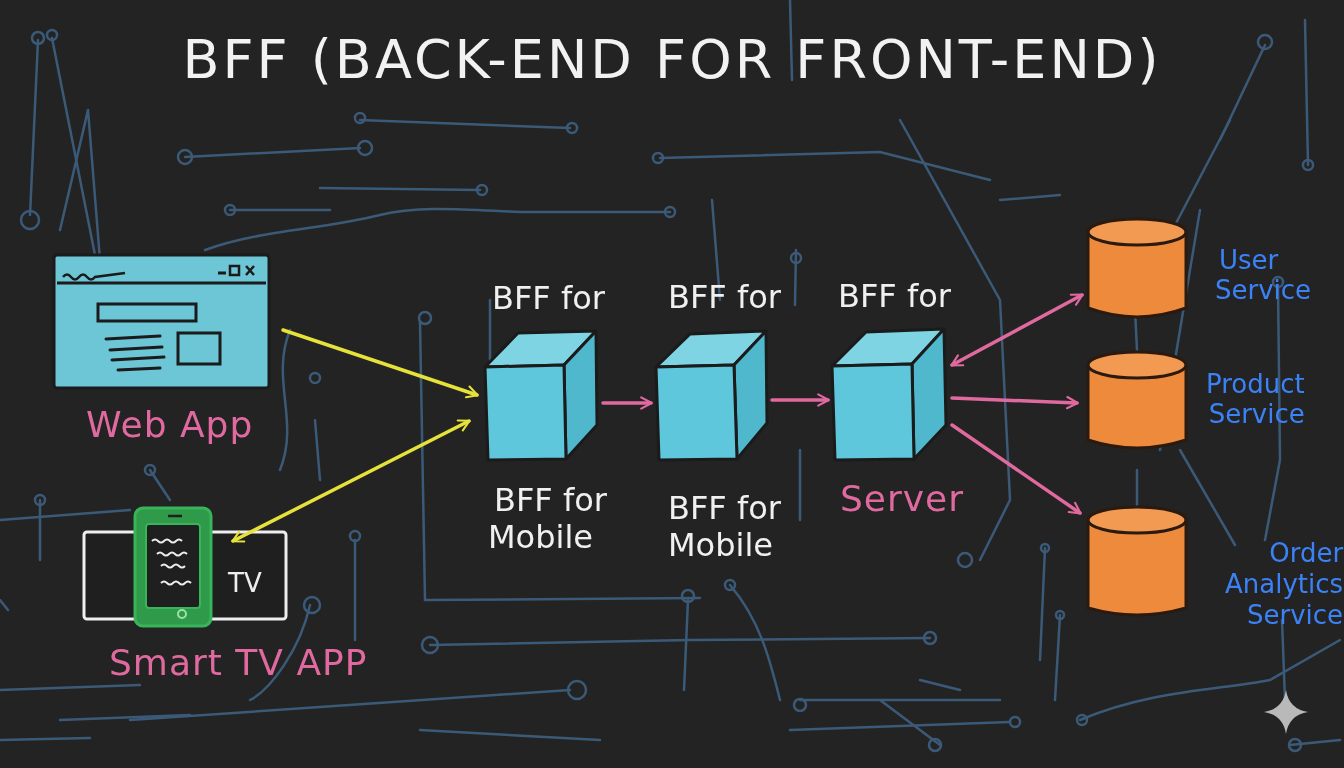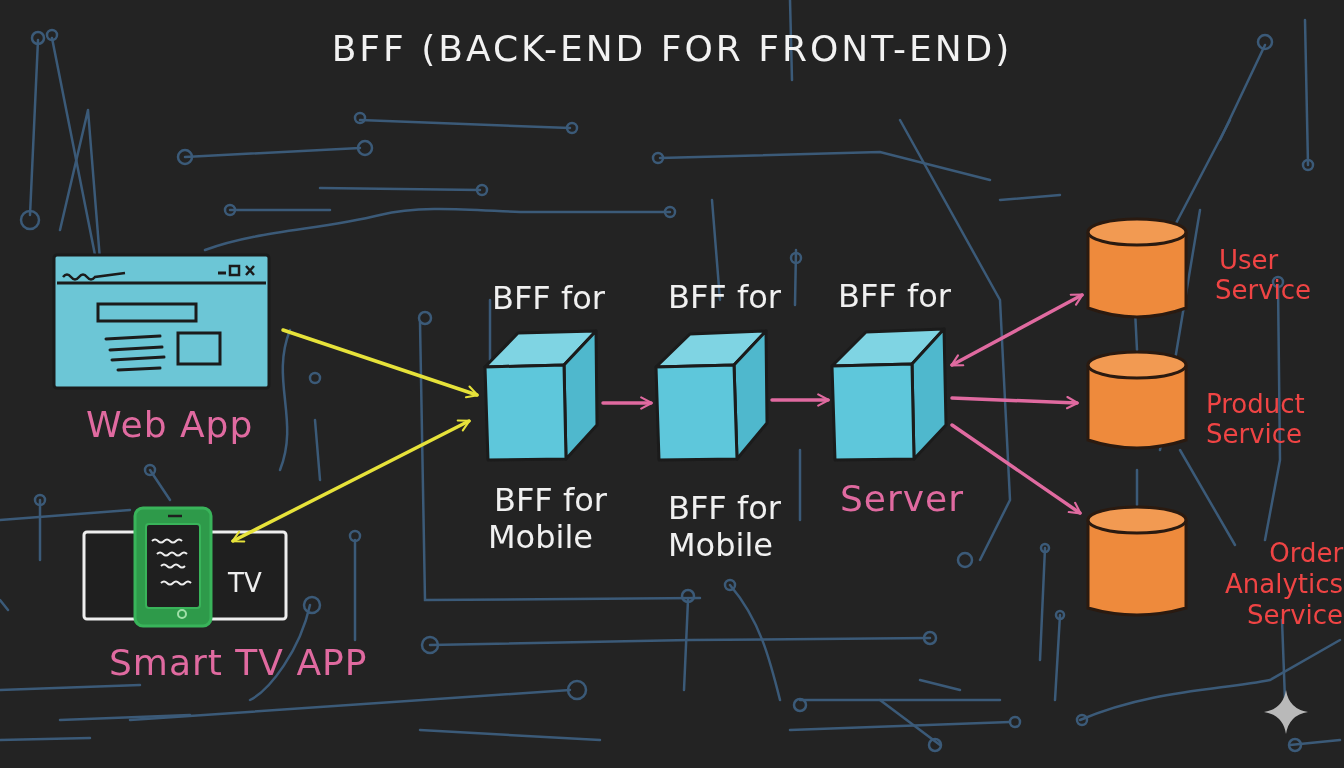--- a/index.html
+++ b/index.html
@@ -1,22 +1,22 @@
 <!DOCTYPE html>
 <html><head>
 <meta charset="utf-8">
 <style>
   html,body{margin:0;padding:0;}
   body{width:1344px;height:768px;background:#232323;overflow:hidden;position:relative;font-family:"DejaVu Sans",sans-serif;}
   #stage{position:absolute;left:0;top:0;width:1344px;height:768px;}
-  .title{position:absolute;left:0;top:28px;width:1344px;text-align:center;color:#f2f2f2;font-size:36px;letter-spacing:3px;font-family:"DejaVu Sans",sans-serif;}
+  .title{position:absolute;left:0;top:28px;width:1344px;text-align:center;color:#f2f2f2;font-size:54px;letter-spacing:3px;font-family:"DejaVu Sans",sans-serif;}
   .lbl{position:absolute;font-family:"DejaVu Sans",sans-serif;line-height:1.15;}
   .white{color:#f0f0f0;font-size:32px;}
   .pink{color:#e06aa0;font-size:36px;letter-spacing:1px;}
-  .orange{color:#ef4444;font-size:26px;}
+  .orange{color:#3b82f6;font-size:26px;}
   .star{position:absolute;left:1262px;top:688px;width:48px;height:48px;}
 </style>
 </head>
 <body>
 
 <svg id="stage" width="1344" height="768" viewBox="0 0 1344 768" xmlns="http://www.w3.org/2000/svg">
   <defs>
     <marker id="ay" viewBox="0 0 20 20" refX="16" refY="10" markerWidth="14" markerHeight="14" orient="auto-start-reverse" markerUnits="userSpaceOnUse">
       <path d="M2,2 L17,10 L2,18" fill="none" stroke="#e6e23a" stroke-width="3" stroke-linecap="round" stroke-linejoin="round"></path>
     </marker>
@@ -202,21 +202,21 @@
 <div class="lbl white" style="left:668px;top:490px;">
   <div>BFF for</div>
   <div>Mobile</div>
 </div>
 <div class="lbl pink" style="left:840px;top:478px;">Server</div>
 
 <div class="lbl orange" style="left:1215px;top:246px;">
   <div style="padding-left:4px;">User</div>
   <div>Service</div>
 </div>
-<div class="lbl orange" style="left:1206px;top:390px;">
+<div class="lbl orange" style="left:1206px;top:370px;text-align:right;">
   <div>Product</div>
   <div>Service</div>
 </div>
 <div class="lbl orange" style="left:1225px;top:538px;line-height:1.2;text-align:right;">
   <div style="padding-left:6px;">Order</div>
   <div>Analytics</div>
   <div style="padding-left:4px;">Service</div>
 </div>
 
 <svg class="star" viewBox="0 0 48 48">

